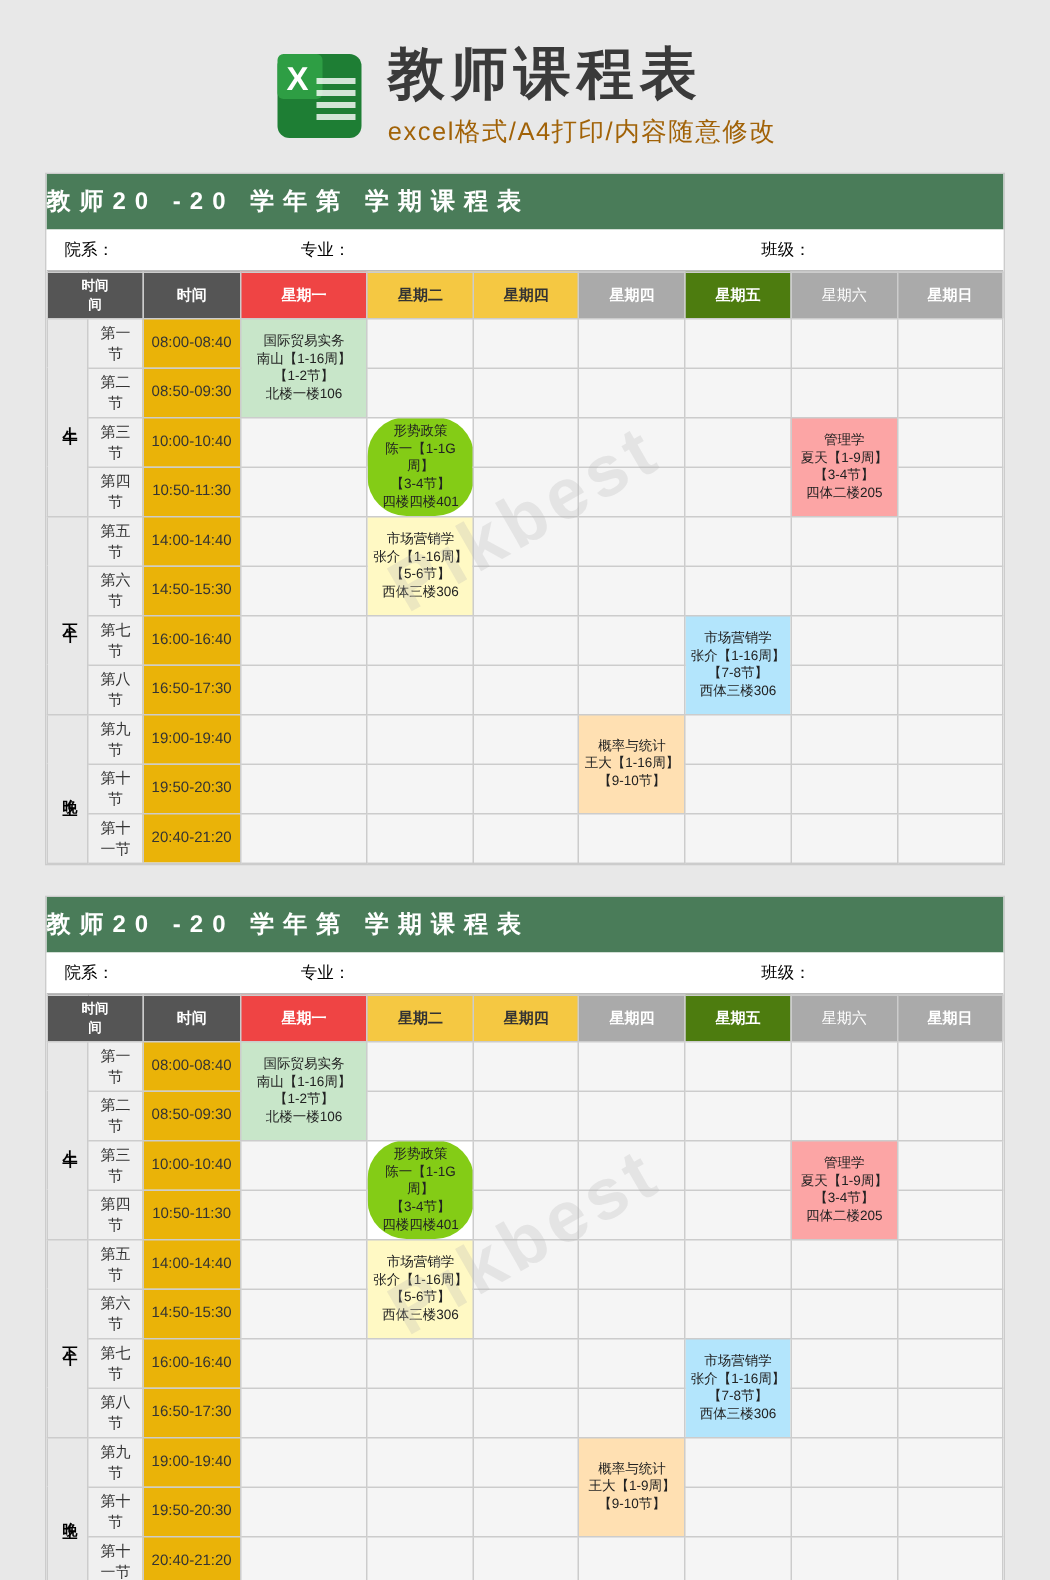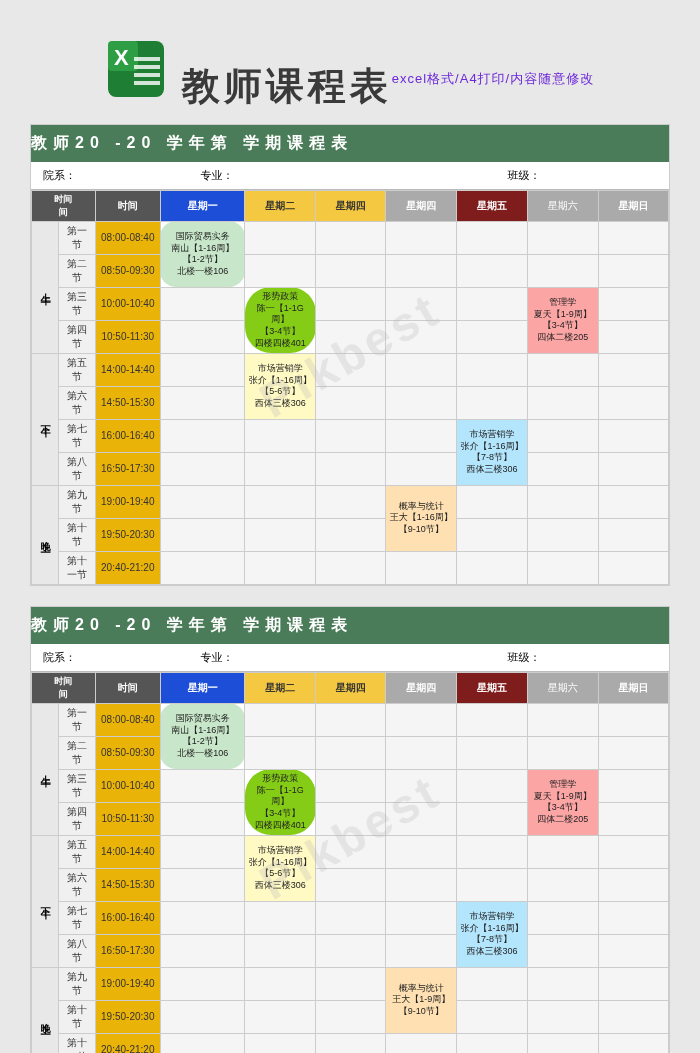--- a/index.html
+++ b/index.html
@@ -28,36 +28,35 @@
 
     .excel-icon {
       width: 60px;
       height: 60px;
       margin-right: 16px;
       flex-shrink: 0;
     }
 
     .title-block {
       display: flex;
-      flex-direction: row;
+      flex-direction: column;
       align-items: flex-start;
-      margin-top: 36px;
     }
 
     .main-title {
       font-size: 38px;
       font-weight: bold;
       color: #3a3a3a;
       letter-spacing: 4px;
       line-height: 1.1;
     }
 
     .sub-title {
-      font-size: 13px;
-      color: #6d28d9;
+      font-size: 17px;
+      color: #a16207;
       letter-spacing: 1px;
       margin-top: 4px;
     }
 
     
     .schedule-container {
       position: relative;
       background: white;
       border: 1px solid #ccc;
       margin-bottom: 20px;
@@ -126,21 +125,21 @@
       width: 28px;
     }
 
     .th-shijian {
       background: #555;
       color: white;
       width: 66px;
     }
 
     .th-mon {
-      background: #1d4ed8;
+      background: #ef4444;
       color: white;
       font-weight: bold;
       width: 90px;
     }
 
     .th-tue {
       background: #f5c842;
       color: #333;
       font-weight: bold;
       width: 72px;
@@ -154,21 +153,21 @@
     }
 
     .th-thu {
       background: #aaa;
       color: white;
       font-weight: bold;
       width: 72px;
     }
 
     .th-fri {
-      background: #7f1d1d;
+      background: #4d7c0f;
       color: white;
       font-weight: bold;
       width: 72px;
     }
 
     .th-sat {
       background: #aaa;
       color: white;
       font-weight: normal;
       width: 72px;
@@ -213,21 +212,21 @@
       font-size: 9px;
       line-height: 1.3;
       color: #222;
     }
 
     .cell-empty {
       background: #f5f5f5;
     }
 
     
-    .course-green { background: #c8e6c9; border-radius: 16px; }
+    .course-green { background: #c8e6c9; }
     .course-pink { background: #84cc16; border-radius: 26px; }
     .course-yellow { background: #fff9c4; }
     .course-blue { background: #b3e5fc; }
     .course-teal { background: #fca5a5; }
     .course-orange { background: #ffe0b2; }
 
   </style>
 </head>
 <body>
 

